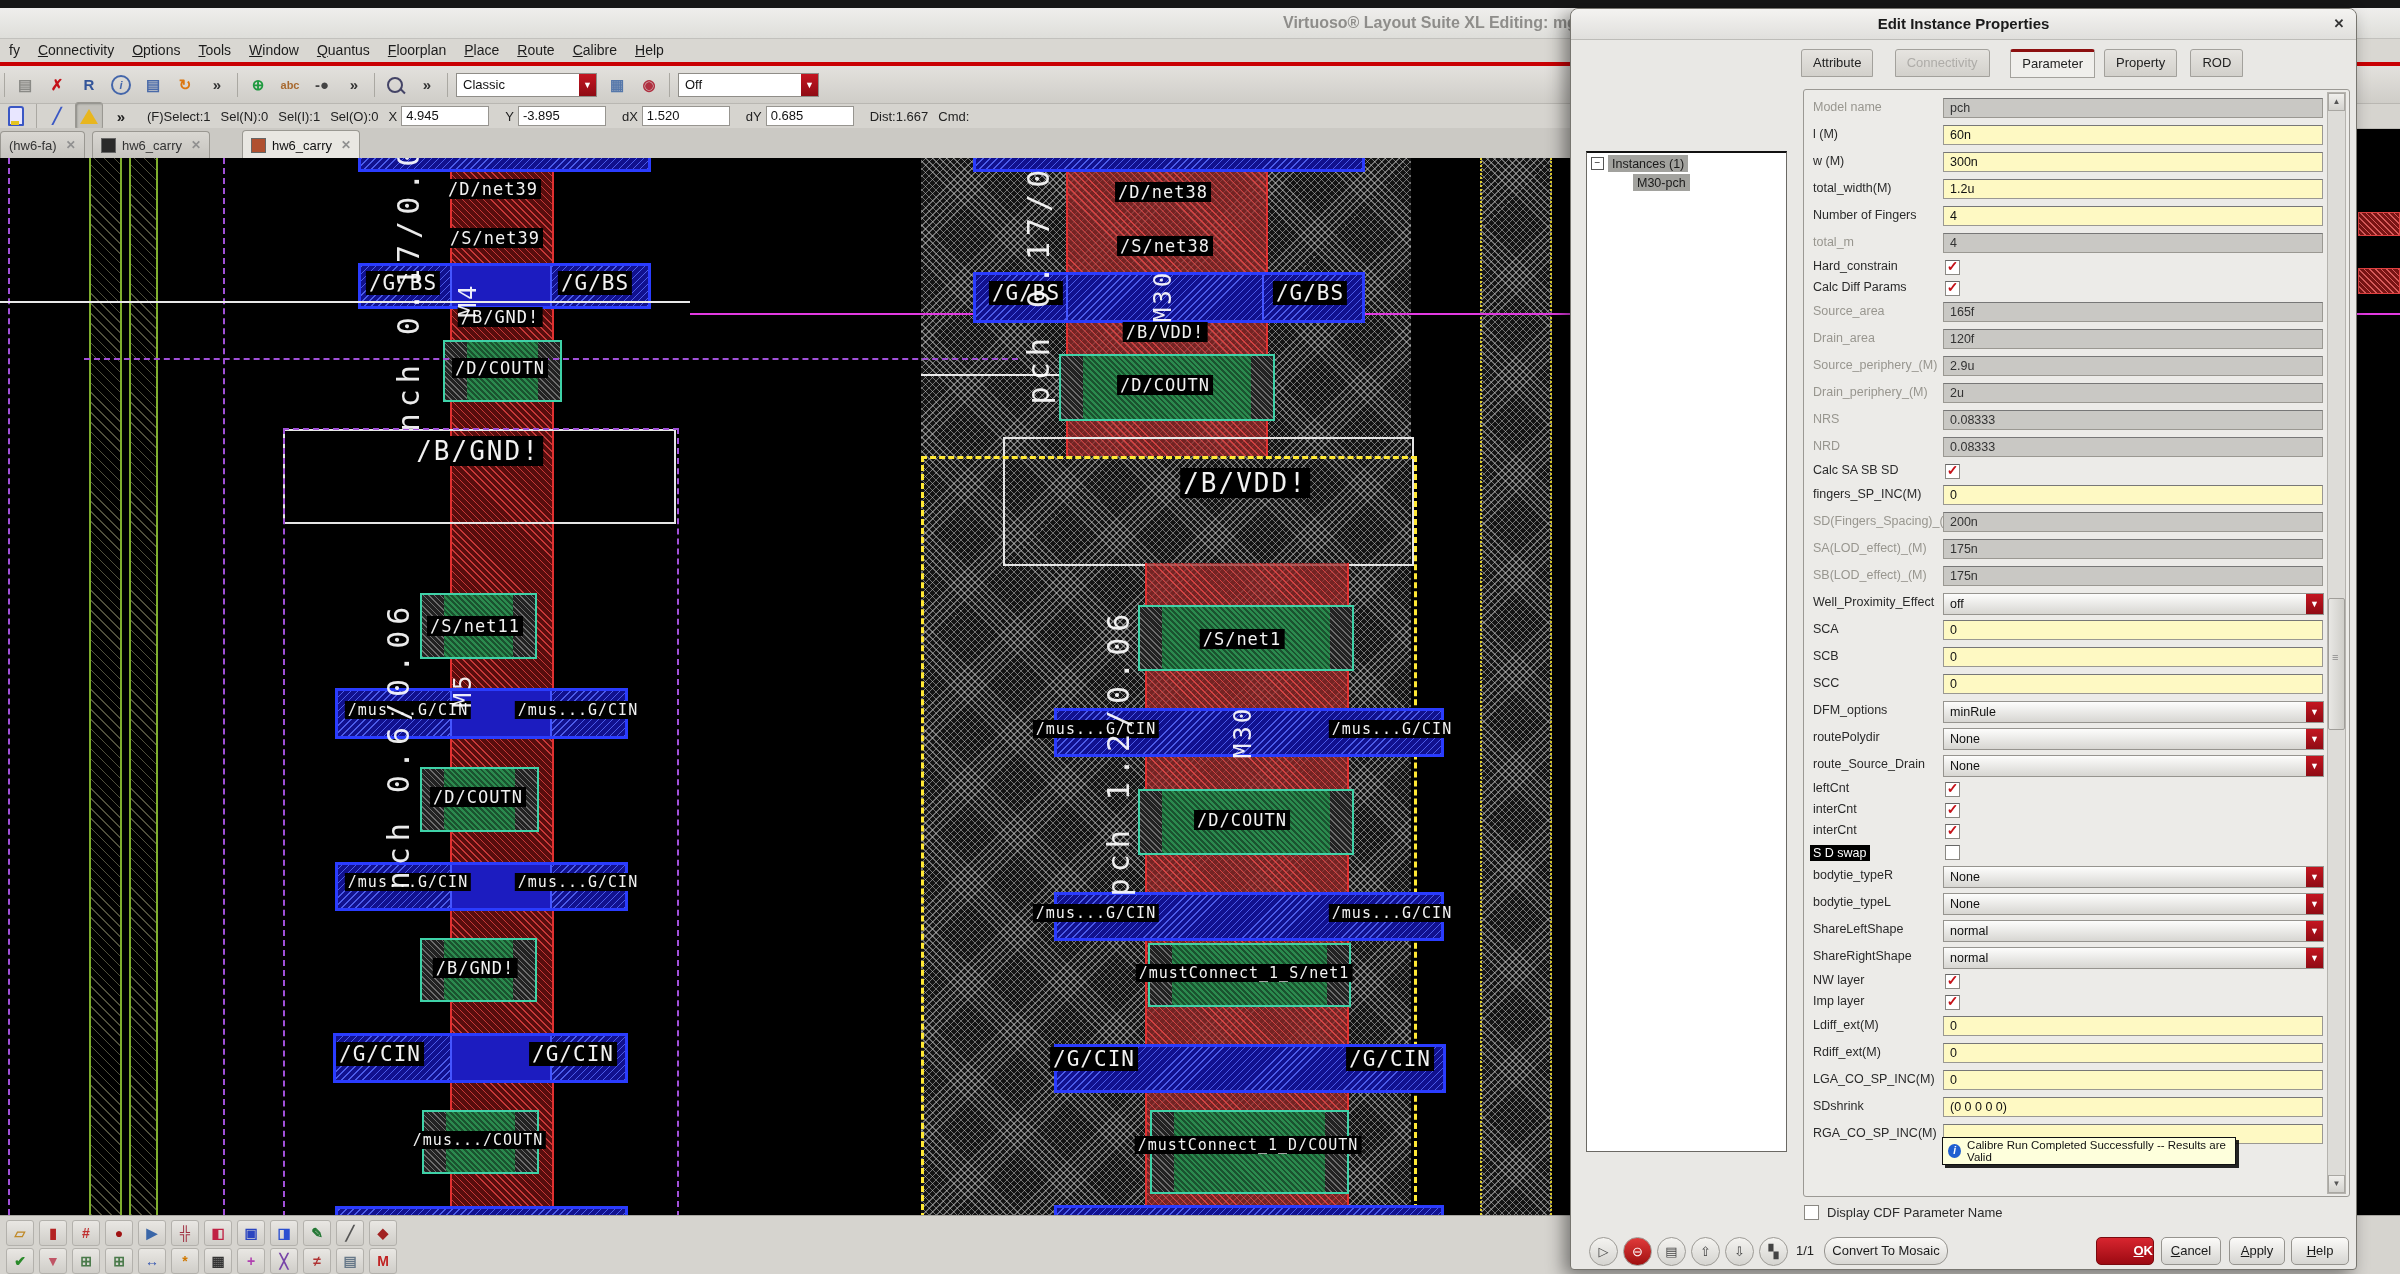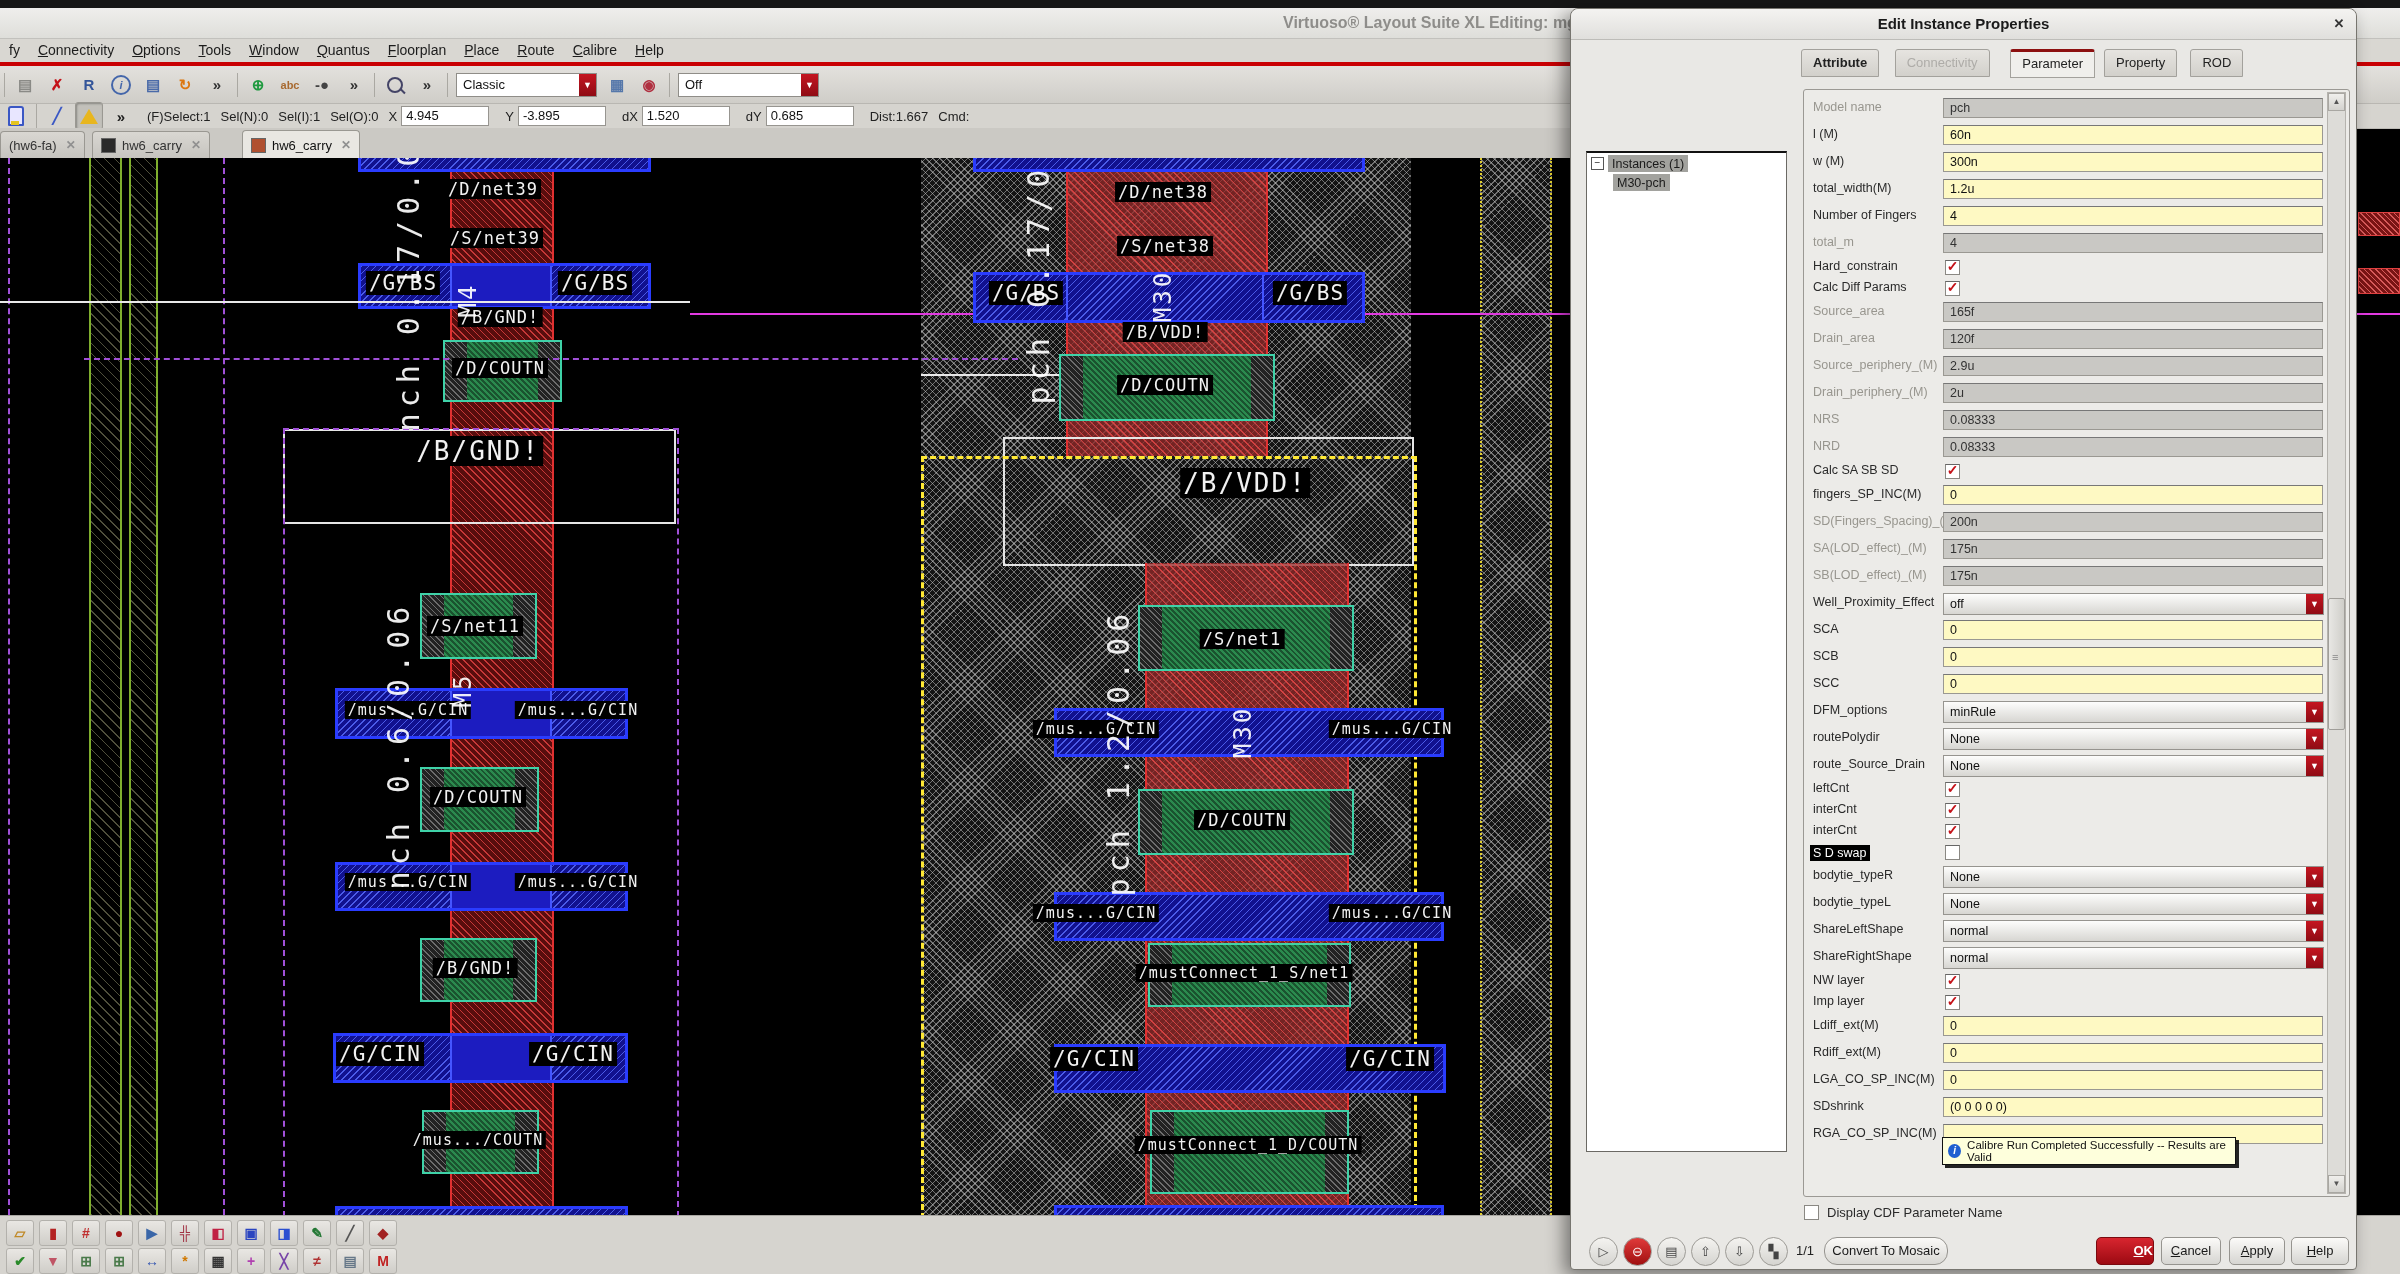--- a/index.html
+++ b/index.html
@@ -429,33 +429,33 @@
         <span class="bicon" style="color: rgb(192, 34, 34);">M</span>
       </div>
   </div>
 
   <div id="dialog">
     <div id="dlg-header">
       <div id="dlg-title">Edit Instance Properties</div>
       <div id="dlg-close">✕</div>
     </div>
     <div id="dlg-tabs">
-        <div class="dtab" style="left: 230px; font-weight: bold;">Attribute</div>
+        <div class="dtab" style="left: 230px;">Attribute</div>
         <div class="dtab disabled" style="left: 323.7px;">Connectivity</div>
         <div class="dtab active" style="left: 439.3px;">Parameter</div>
         <div class="dtab" style="left: 533px;">Property</div>
         <div class="dtab" style="left: 619.4px;">ROD</div>
       </div>
 
     <div id="dlg-tree">
       <div class="titem">
         <span class="texp">−</span>
         <span class="thl">Instances (1)</span>
       </div>
-      <div class="titem" style="padding-left:26px;">
+      <div class="titem" style="padding-left:26px;margin-left:20px;">
         <span class="thl">M30-pch</span>
       </div>
     </div>
 
     <div id="dlg-form">
       <div id="form-rows" style="padding-top:5px;">
           <div class="frow">
             <span class="flabel dis">Model name</span>
             <div class="tfield dis">pch</div>
           </div>

